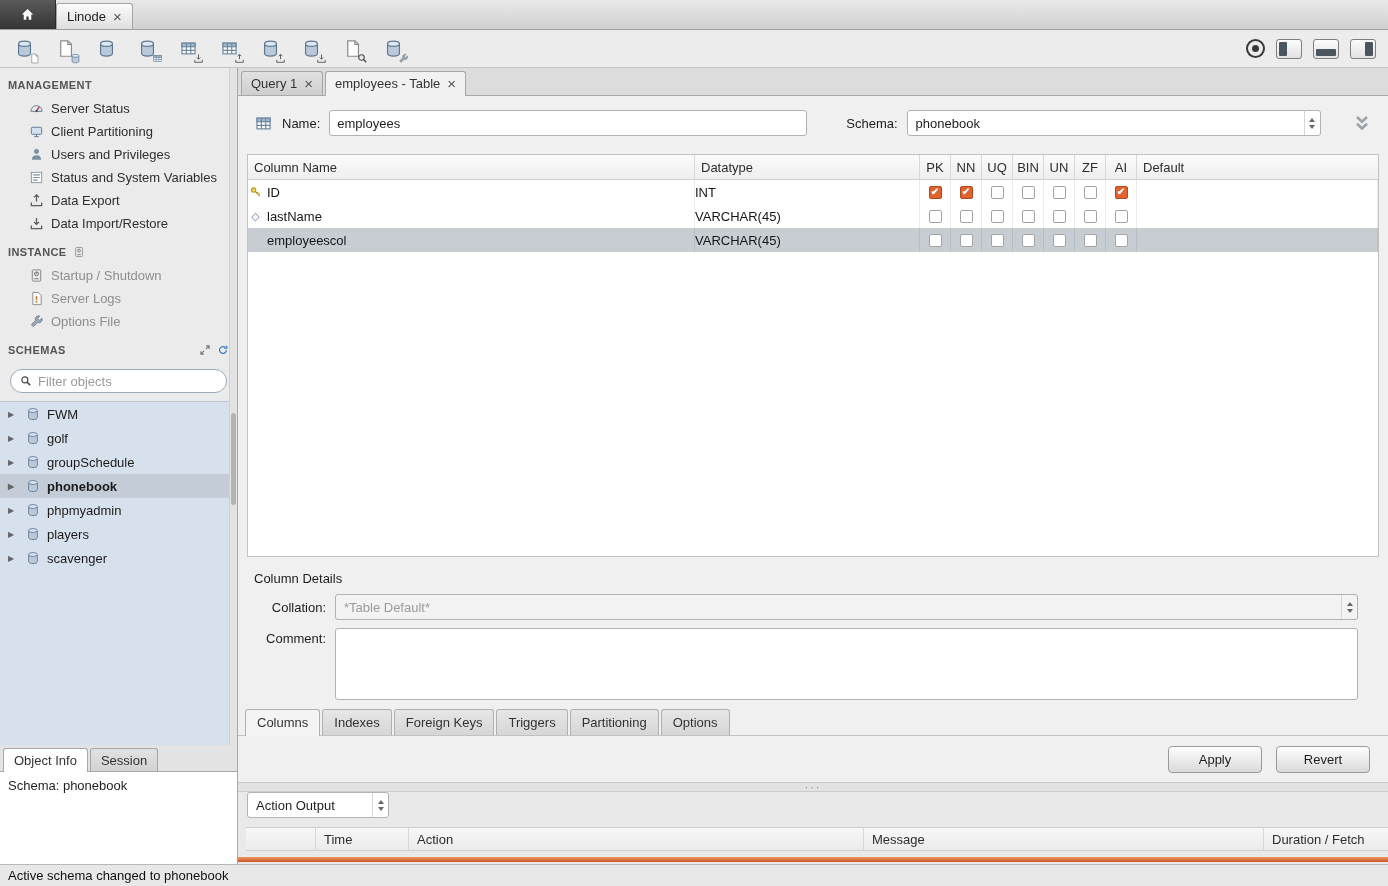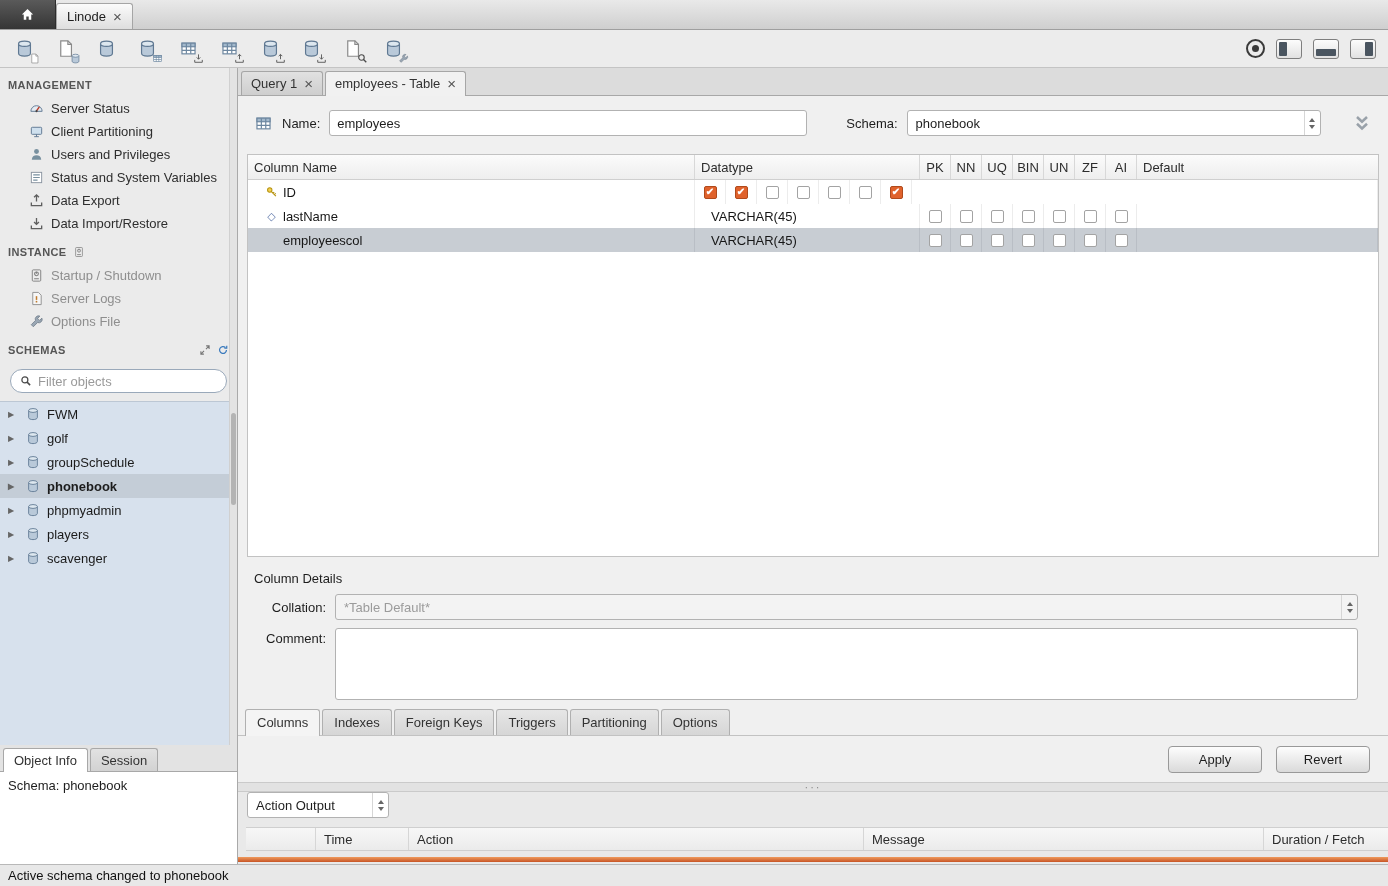--- a/index.html
+++ b/index.html
@@ -81,21 +81,21 @@
 
   .grid-wrap{flex:1;min-height:0;margin:4px 9px 6px 9px;background:#fff;border:1px solid #c2c2c2;display:flex;flex-direction:column;overflow:hidden}
   .grid-header{height:25px;flex:none;display:flex;background:linear-gradient(#fbfbfb,#eeeeee);border-bottom:1px solid #cfcfcf;color:#2c2c2c}
   .gh{display:flex;align-items:center;padding:0 6px;border-right:1px solid #d8d8d8;white-space:nowrap;overflow:hidden}
   .c-name{width:447px}
   .c-type{width:225px}
   .c-flag{width:31px;justify-content:center;padding:0}
   .c-def{flex:1;border-right:none}
   .grid-rows{flex:1;overflow:hidden}
   .grow{height:24px;display:flex;align-items:stretch}
-  .grow .gc{display:flex;align-items:center;padding:0 16px;border-right:1px solid #ececec;overflow:hidden;white-space:nowrap}
+  .grow .gc{display:flex;align-items:center;padding:0 0;border-right:1px solid #ececec;overflow:hidden;white-space:nowrap}
   .grow .gc.c-flag{justify-content:center;padding:0}
   .grow.sel{background:#c8cdd3}
   .grow.sel .gc{border-right-color:#b9bec5}
   .row-ic{width:15px;margin-right:4px;display:flex;align-items:center;justify-content:center;flex:none}
   .diamond{color:#5b74a8;font-size:11px}
   .cell-text{color:#161616}
   .cb{width:13px;height:13px;background:#fff;border:1px solid #a3a3a3;border-radius:2px;display:flex;align-items:center;justify-content:center;flex:none}
   .cb.checked{background:#e0622c;border-color:#b04a1c}
   .cb.checked::after{content:"✔";color:#fff;font-size:10px;line-height:1;font-weight:bold}
 
@@ -551,20 +551,23 @@
           <div class="grid-rows" id="grid-rows">
               <div class="grow">
                 <div class="gc c-name">
                   <span class="row-ic">
                     <svg class="ic12">
                       <use href="#sym-key"></use>
                     </svg>
                   </span>
                   <span class="cell-text">ID</span>
                 </div>
+                <div class="gc c-type">
+                  <span class="cell-text">INT</span>
+                </div>
                 <div class="gc c-flag">
                   <span class="cb checked"></span>
                 </div>
                 <div class="gc c-flag">
                   <span class="cb checked"></span>
                 </div>
                 <div class="gc c-flag">
                   <span class="cb"></span>
                 </div>
                 <div class="gc c-flag">

